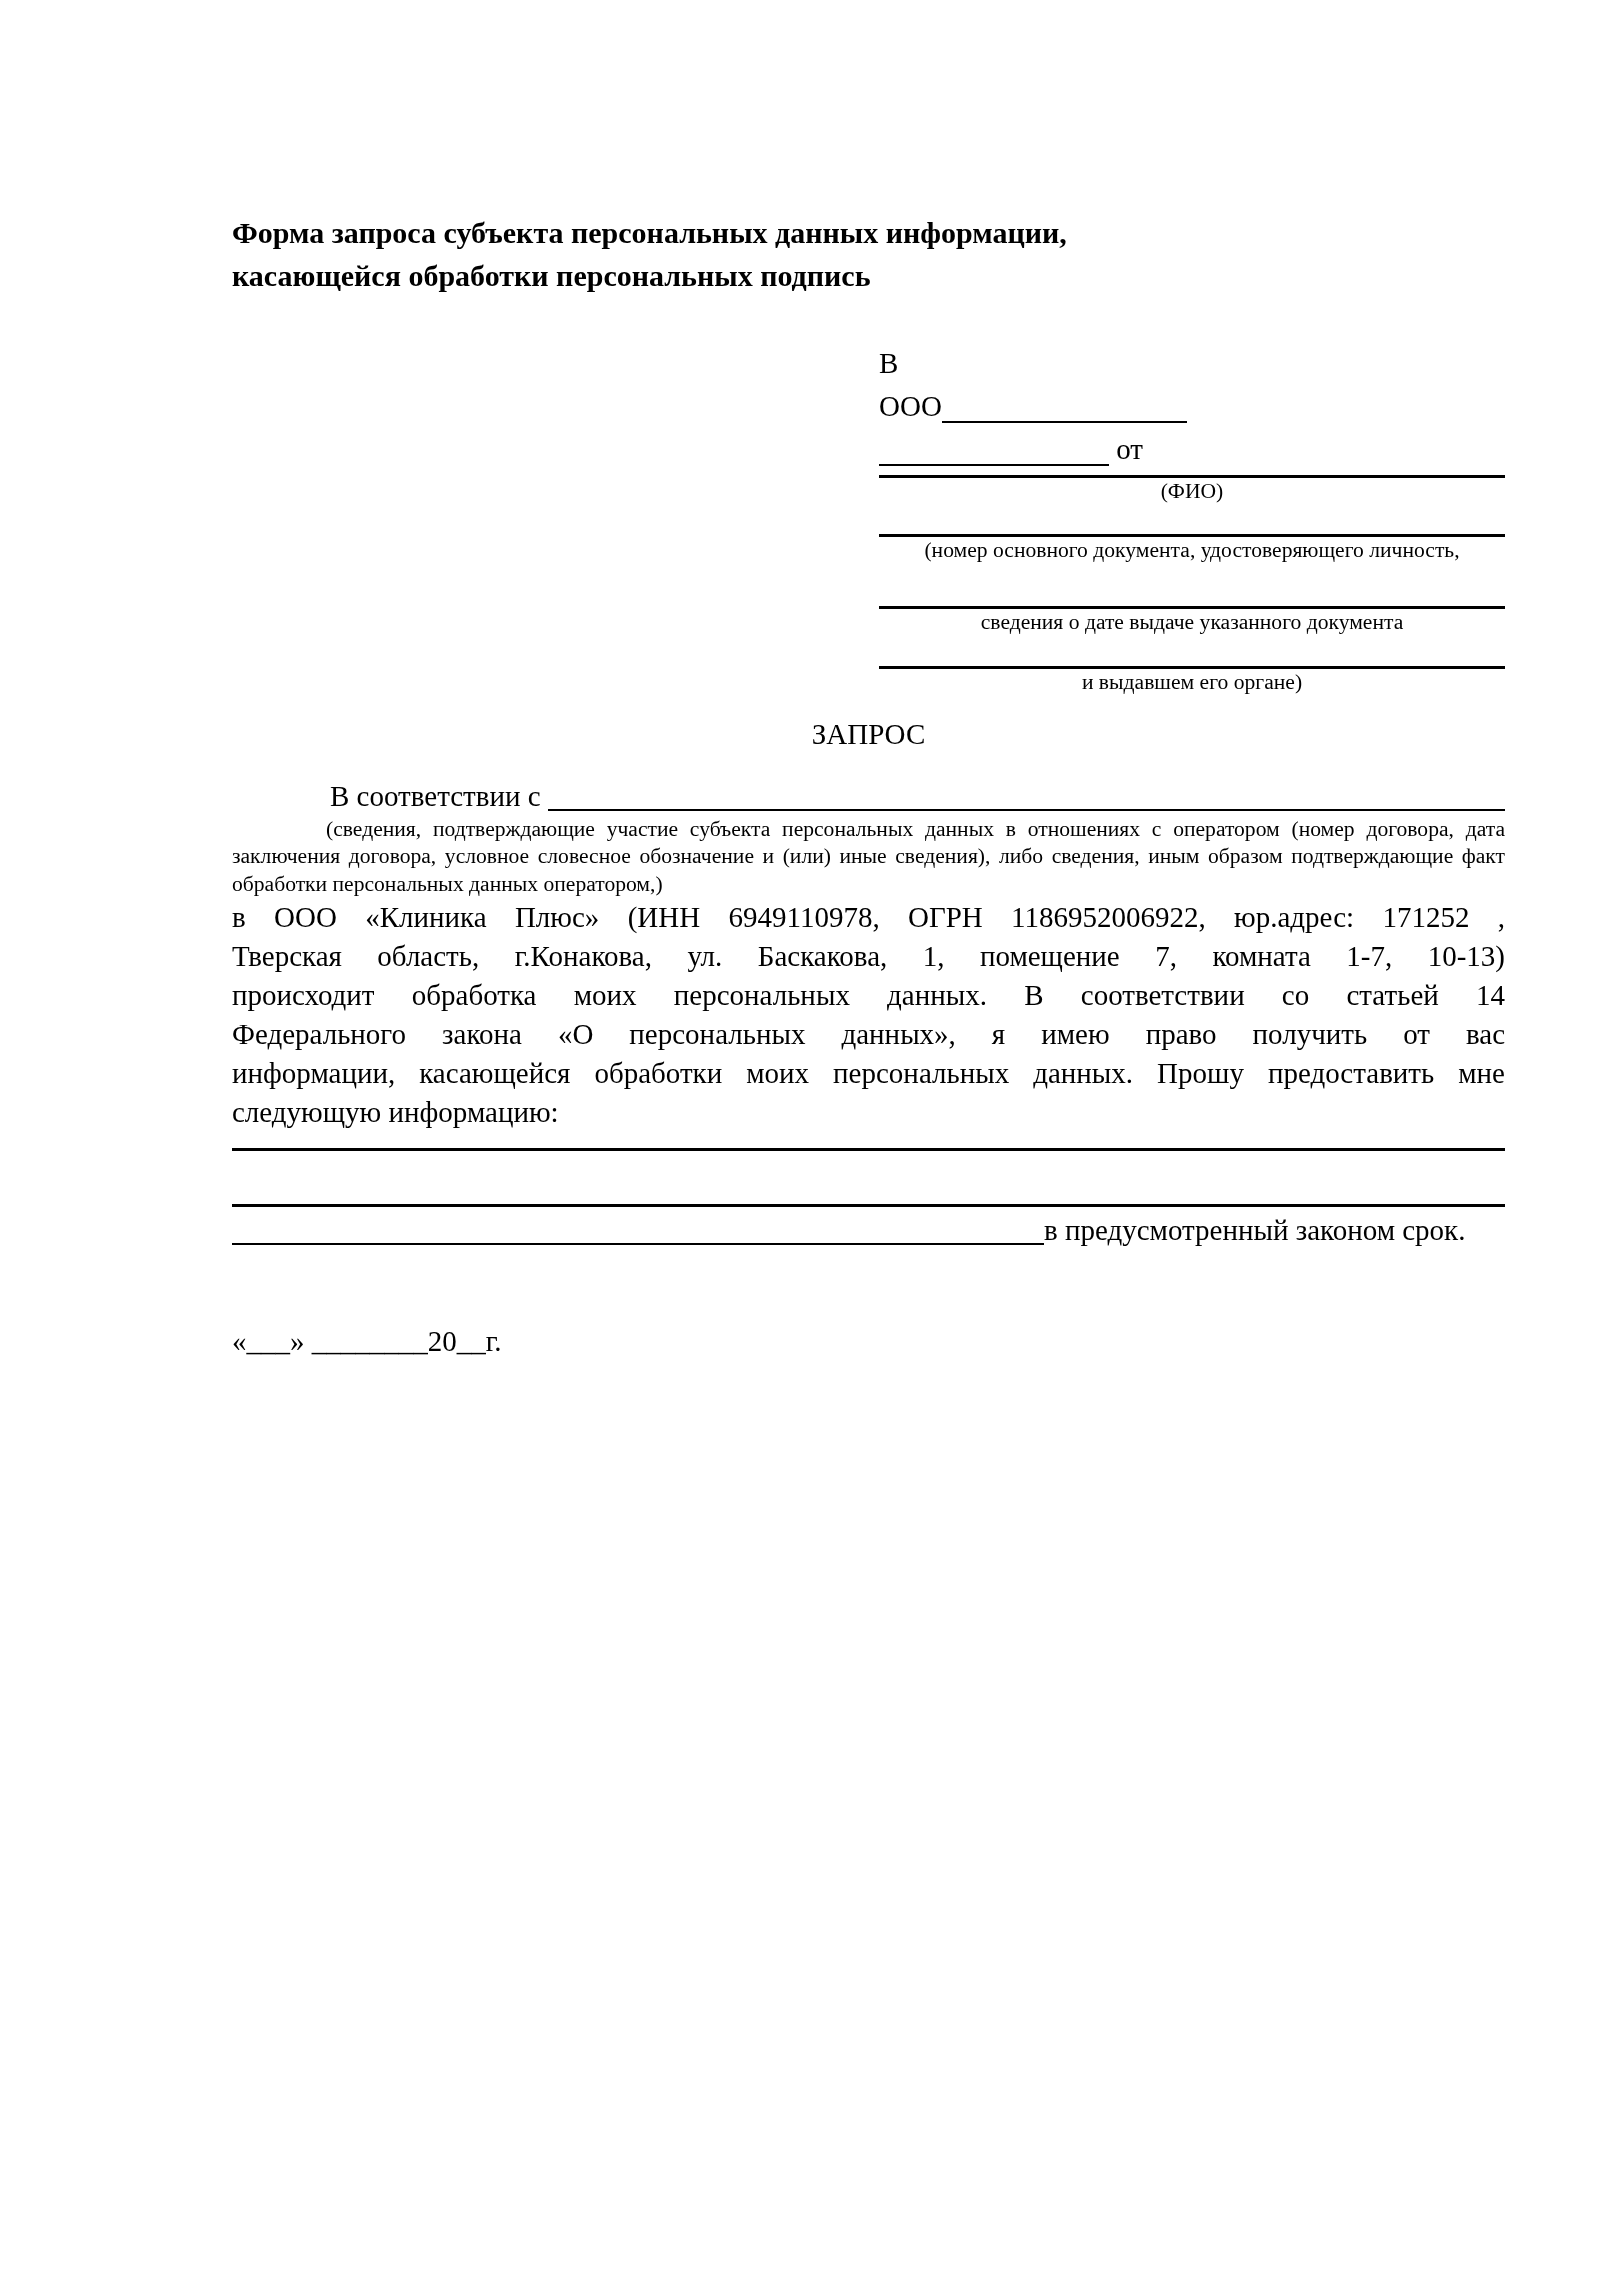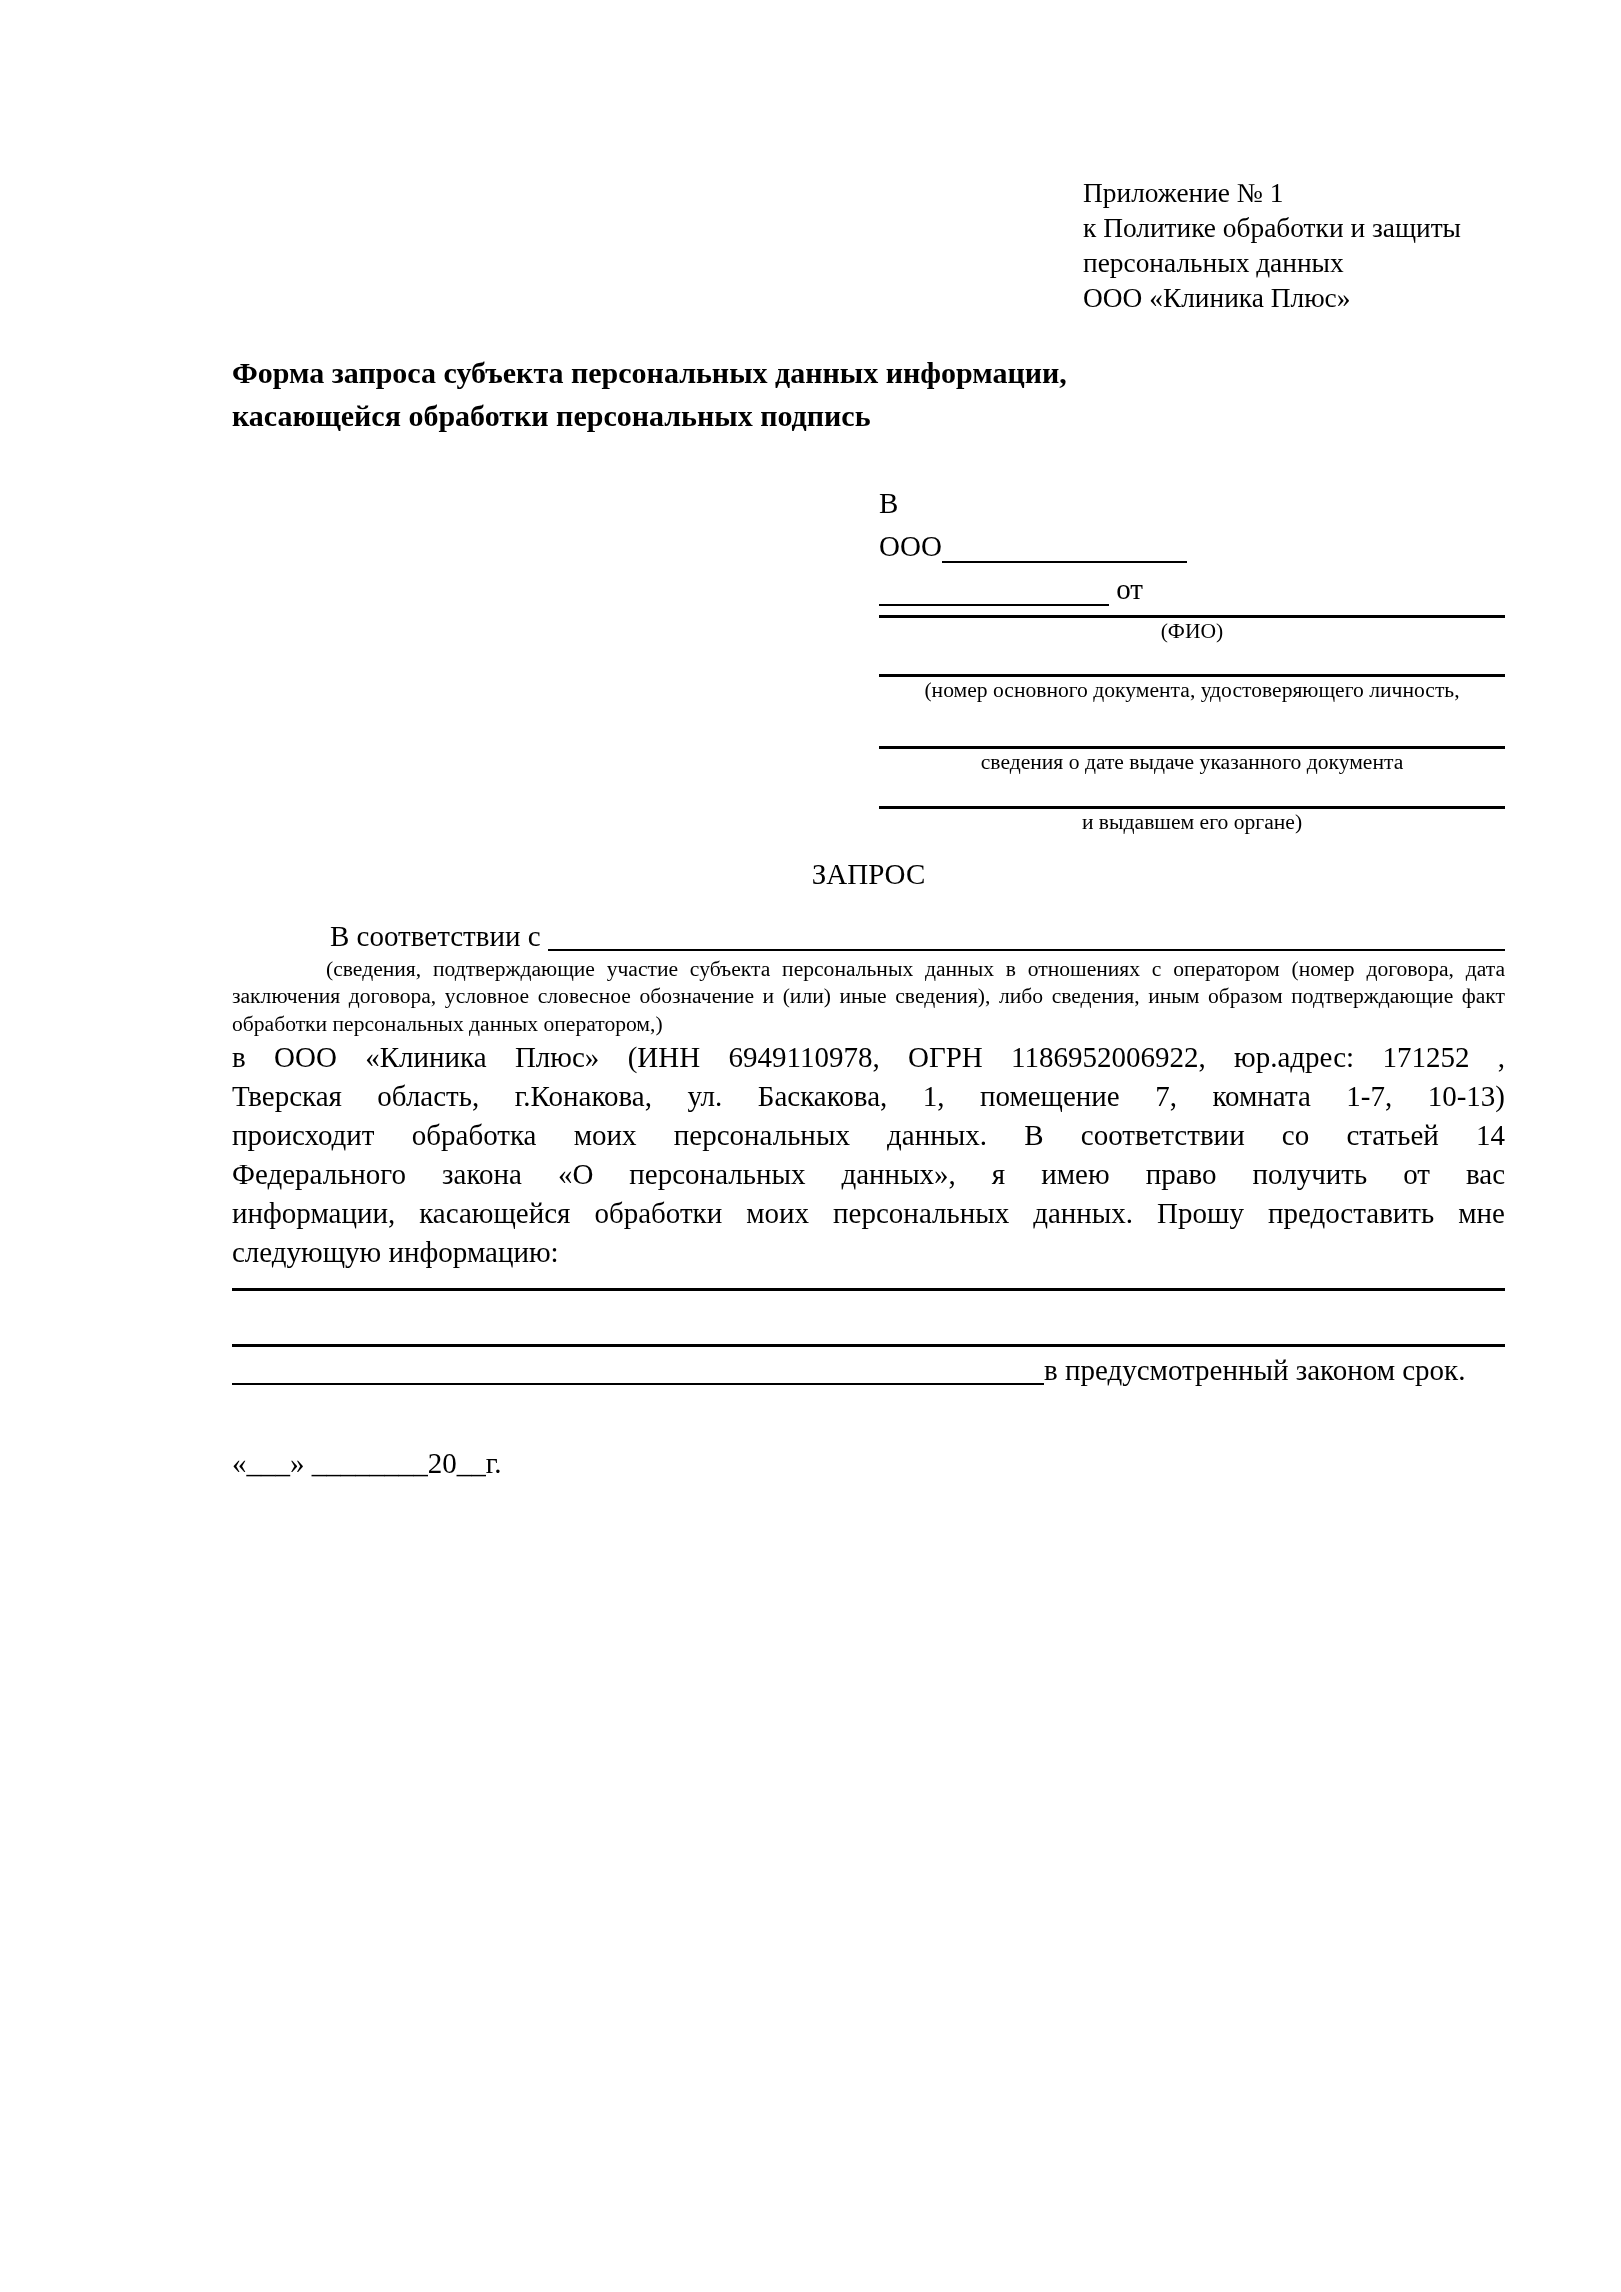--- a/index.html
+++ b/index.html
@@ -102,41 +102,35 @@
   .reply .ln1 {
     text-align: justify;
     text-align-last: justify;
     padding-left: 90px;
   }
   .reply .ln2 { display: flex; }
   .address-fill { flex: 1; border-bottom: 2.9px solid #000; margin-bottom: 4.9px; max-width: 812px; }
 
   
   .footer-row {
-    margin-top: 54px;
+    margin-top: 72px;
     display: flex;
     justify-content: space-between;
     font-size: 29px;
     line-height: 39px;
   }
   .sig-group { display: flex; padding-right: 29px; }
   .sig-blank { width: 410px; border-bottom: 2.9px solid #000; margin-bottom: 4.9px; }
 </style>
 </head>
 <body>
 
 <div class="page">
   <div class="content">
 
-    <div class="header-note">
-      <div>Приложение № 1</div>
-      <div>к Политике обработки и защиты</div>
-      <div>персональных данных</div>
-      <div>ООО «Клиника Плюс»</div>
-    </div>
 
     <div class="doc-title">
       <div>Форма запроса субъекта персональных данных информации,</div>
       <div>касающейся обработки персональных подпись</div>
     </div>
 
     <div class="addressee">
       <div>В</div>
       <div class="row">
         <span class="pre">ООО</span>

